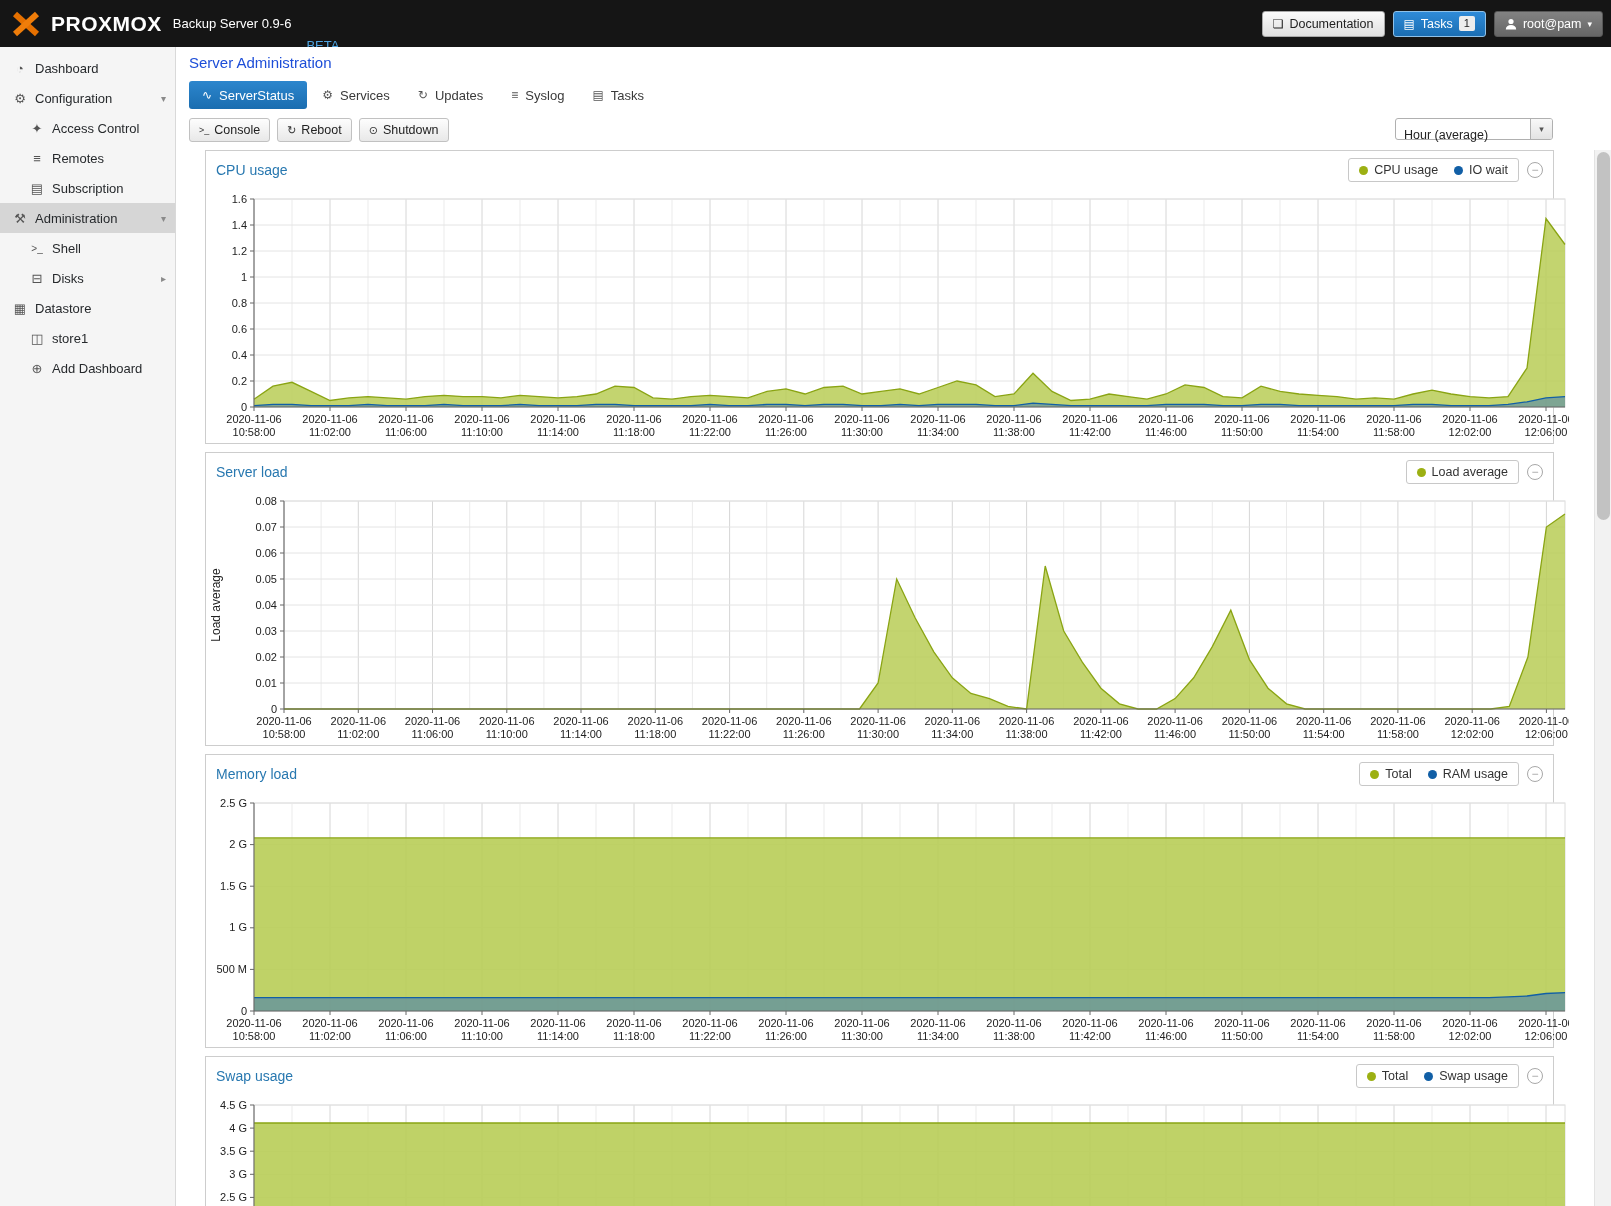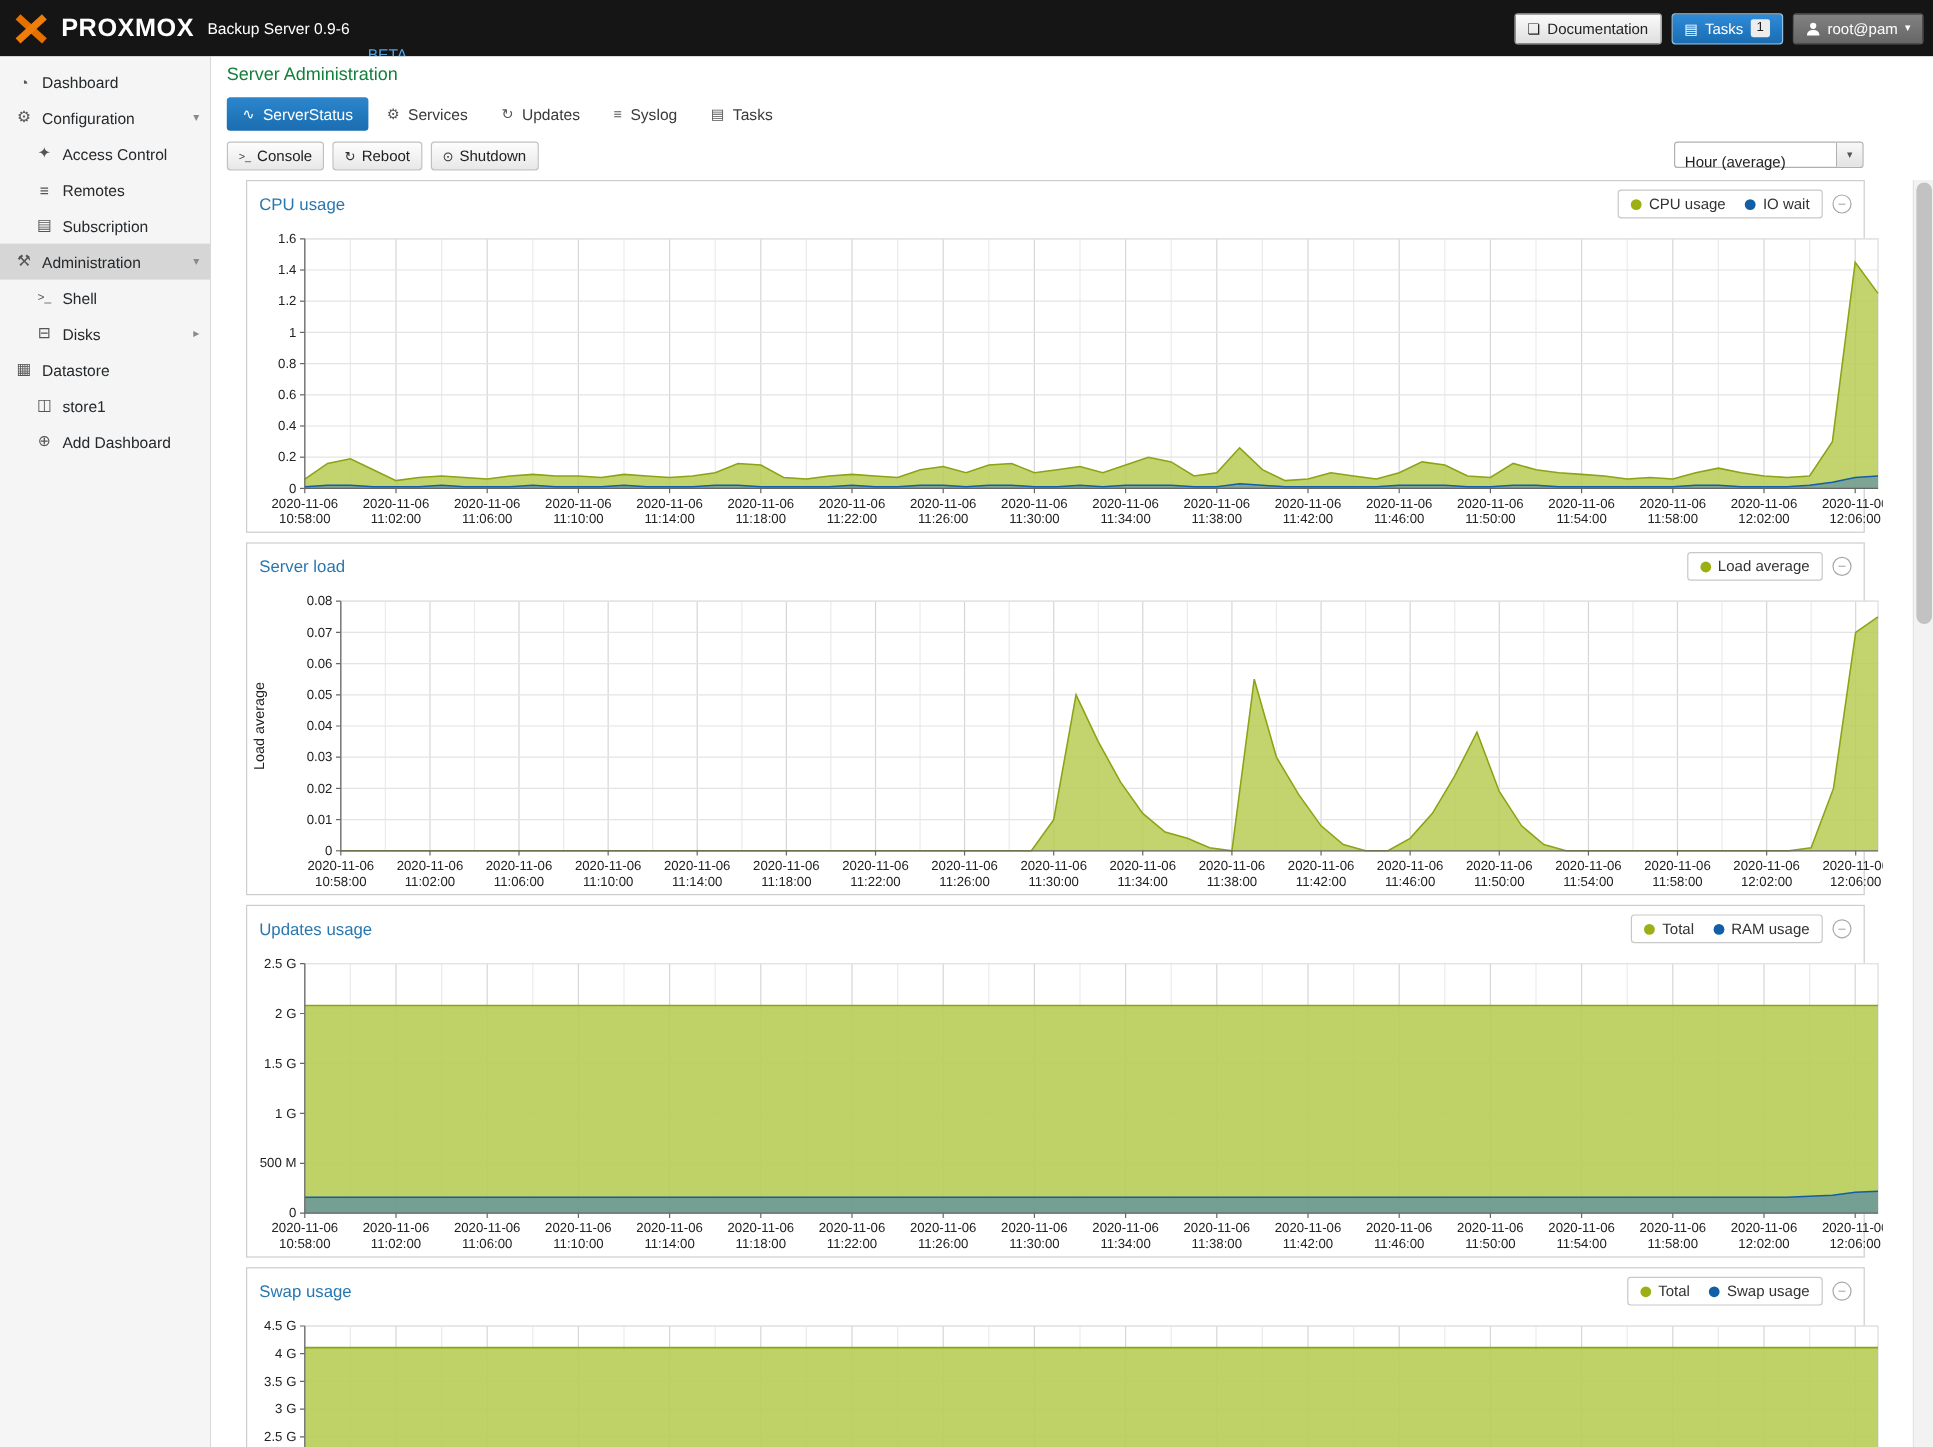--- a/index.html
+++ b/index.html
@@ -32,21 +32,21 @@
   #sidebar { position:absolute; top:47px; left:0; width:176px; bottom:0;
              background:#f5f5f5; border-right:1px solid #d9d9d9; padding-top:6px; }
   .nav-item { height:30px; display:flex; align-items:center; padding-right:9px;
               cursor:pointer; color:#26292c; font-size:13px; }
   .nav-item.selected { background:#d6d6d6; }
   .nav-ic { width:20px; text-align:center; margin-right:5px; color:#555; font-size:13px; flex:none; overflow:hidden; }
   .nav-label { white-space:nowrap; }
   .nav-caret { margin-left:auto; color:#8a8a8a; font-size:10px; }
   
   #main { position:absolute; top:47px; left:176px; right:0; bottom:0; background:#fff; overflow:hidden; }
-  #page-title { margin:7px 0 0 13px; color:#15803d; font-size:15px; font-weight:normal; }
+  #page-title { margin:7px 0 0 13px; color:#1d4ed8; font-size:15px; font-weight:normal; }
   #tabbar { margin:10px 0 0 13px; height:28px; display:flex; gap:2px; align-items:center; }
   .tab { display:inline-flex; align-items:center; gap:7px; padding:0 13px; height:28px;
          border-radius:3px; color:#3a3a3a; font-size:13px; text-decoration:none; cursor:pointer; }
   .tab .tab-ic { font-size:12px; color:#555; }
   .tab.active { background:linear-gradient(#2c86cd,#1a6db0); color:#fff; }
   .tab.active .tab-ic { color:#fff; }
   #toolbar { margin:9px 13px 0 13px; display:flex; gap:7px; align-items:center; position:relative; height:24px; }
   .tb-group { display:flex; gap:7px; }
   .tbtn { height:24px; padding:0 9px; background:linear-gradient(#fdfdfd,#e8e8e8);
           border:1px solid #c1c1c1; border-radius:3px; font-size:12.5px; color:#222;
@@ -479,21 +479,21 @@
           <text x="1266.2" y="234" text-anchor="middle" font-size="11" fill="#222">2020-11-06</text>
           <text x="1266.2" y="247" text-anchor="middle" font-size="11" fill="#222">12:02:00</text>
           <line x1="1340.4" y1="218" x2="1340.4" y2="222" stroke="#666"></line>
           <text x="1340.4" y="234" text-anchor="middle" font-size="11" fill="#222">2020-11-06</text>
           <text x="1340.4" y="247" text-anchor="middle" font-size="11" fill="#222">12:06:00</text>
           <text x="14" y="114" font-size="12" fill="#222" text-anchor="middle" transform="rotate(-90 14 114)">Load average</text>
         </svg>
       </section>
       <section class="panel">
         <div class="panel-header">
-          <span class="panel-title">Updates usage</span>
+          <span class="panel-title">Memory load</span>
           <div class="legend">
             <span class="legend-item">
               <span class="dot" style="background: rgb(156, 176, 19);"></span>
               <span>Total</span>
             </span>
             <span class="legend-item">
               <span class="dot" style="background: rgb(17, 95, 166);"></span>
               <span>RAM usage</span>
             </span>
           </div>

